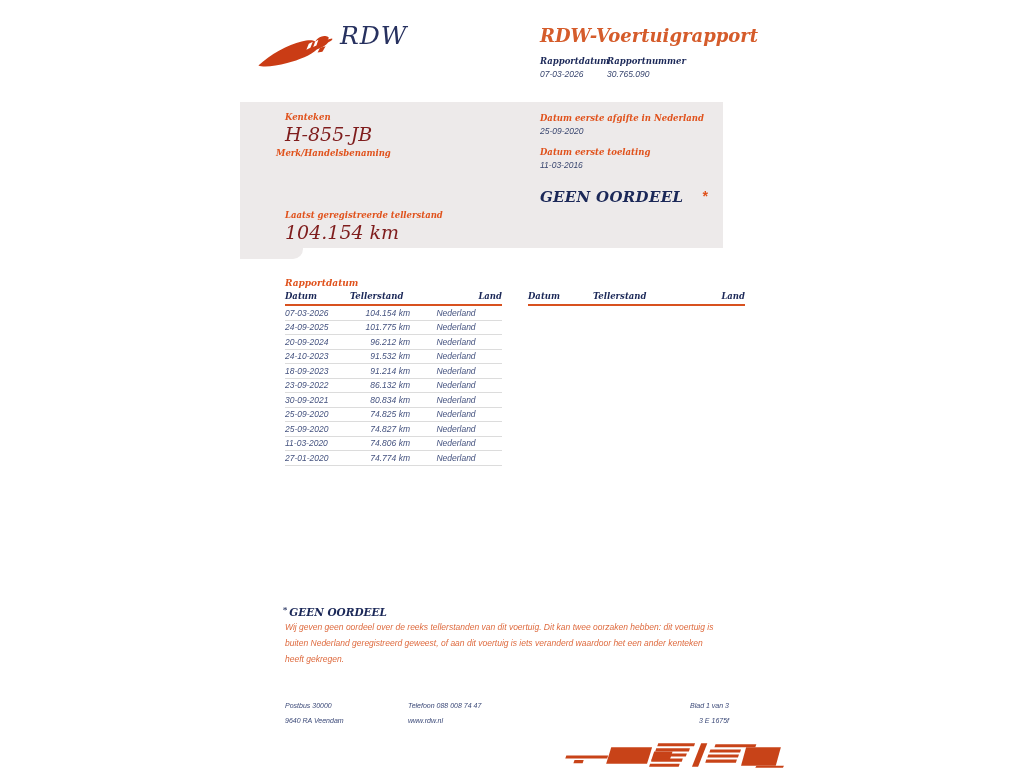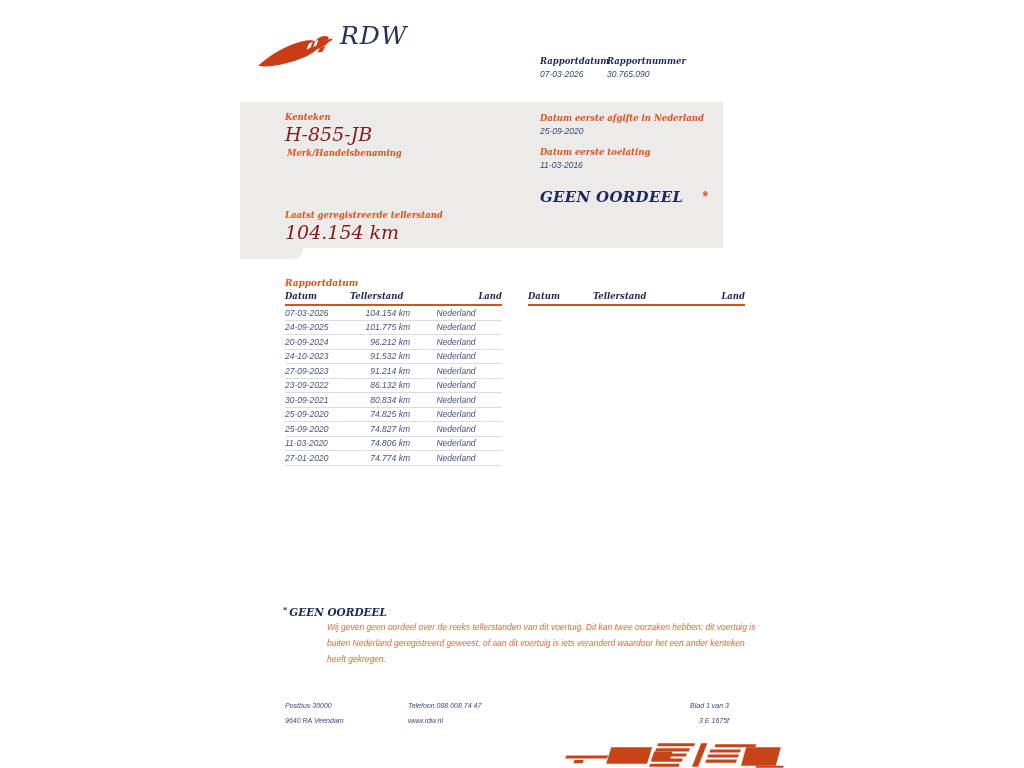--- a/index.html
+++ b/index.html
@@ -23,21 +23,21 @@
                  background:#edeaea; }
   .summary-box::after { content:""; position:absolute; left:0; top:146px; width:63px;
                  height:11px; background:#edeaea; border-radius:0 0 10px 0; }
   .fld-label { position:absolute; font-family:"DejaVu Serif", serif; font-weight:bold;
                font-size:8.5px; color:#e0521c; }
   .fld-value-lg { position:absolute; font-family:"DejaVu Serif", serif; font-size:19px;
                   color:#7f1d1d; }
   .fld-value-sm { position:absolute; font-size:8.5px; color:#39466f; }
   .lbl-kenteken { left:285px; top:112px; }
   .val-kenteken { left:285px; top:123px; }
-  .lbl-merk     { left:287px; top:148px; }
+  .lbl-merk     { left:276px; top:148px; }
   .val-merk     { left:285px; top:158px; width:185px; line-height:19px; }
   .lbl-teller   { left:285px; top:210px; }
   .val-teller   { left:285px; top:221px; }
   .lbl-afgifte  { left:540px; top:113px; }
   .val-afgifte  { left:540px; top:126px; }
   .lbl-toelating{ left:540px; top:147px; }
   .val-toelating{ left:540px; top:160px; }
   .oordeel      { position:absolute; left:540px; top:188px; font-family:"DejaVu Serif", serif;
                   font-weight:bold; font-size:15px; color:#1b2858; letter-spacing:.3px; }
   .oordeel-star { position:absolute; left:702px; top:188px; font-size:14px; font-weight:bold;
@@ -55,21 +55,21 @@
   .trow { display:flex; align-items:center; height:14.5px; border-bottom:1px solid #dcdcdc;
           font-size:8.5px; color:#44527f; }
   .c-datum { width:65px; } .c-teller { width:60px; text-align:right; }
   .c-land { flex:1; text-align:center; }
 
   
   .fn-title { position:absolute; left:283px; top:604px; font-family:"DejaVu Serif", serif;
               font-weight:bold; font-size:10.5px; color:#1b2858; }
   .fn-marker { font-size:8px; vertical-align:4px; margin-right:2px; }
   .fn-body { position:absolute; left:285px; top:619px; width:437px; font-size:8.5px;
-             line-height:16px; color:#de6a3e;margin-left:42px; }
+             line-height:16px; color:#de6a3e; }
 
   
   .foot { position:absolute; font-size:7px; color:#3a4877; }
   .f-l1 { left:285px; top:702px; } .f-l2 { left:285px; top:717px; }
   .f-m1 { left:408px; top:702px; } .f-m2 { left:408px; top:717px; }
   .f-r1 { right:295px; top:702px; text-align:right; }
   .f-r2 { right:295px; top:717px; text-align:right; }
 
   
   .bottom-art { position:absolute; left:552px; top:741px; width:235px; height:27px; }
@@ -82,20 +82,21 @@
   <svg class="logo-mark" viewBox="0 0 100 62">
     <path fill="#ca3c15" d="M3,54 C18,40 40,28 57,24 C65,22 71,22 74,24 C77,19 83,16 88,17.5
       C91,18 92,20 89.5,21.5 L95,20.5 C96.5,21.5 94,24 90.5,25 C87.5,29 82,32 76,34
       C69,41 54,47 39,51 C24,55 9,56.5 3,54 Z"></path>
     <path fill="#ffffff" d="M66,27 L71,24.5 L68,32 L63,34.5 Z"></path>
     <path fill="#ffffff" d="M74,24 L78,22 L75.5,29 L71.5,31 Z"></path>
     <path fill="#ca3c15" d="M80,32 L87,30 L83,37 L77,38 Z"></path>
   </svg>
   <div class="logo-text">RDW</div>
 
+  <div class="doc-title">RDW-Voertuigrapport</div>
   <div class="meta-label ml1">Rapportdatum</div>
   <div class="meta-label ml2">Rapportnummer</div>
   <div class="meta-value mv1">07-03-2026</div>
   <div class="meta-value mv2">30.765.090</div>
 
   <div class="summary-box"></div>
   <div class="fld-label lbl-kenteken">Kenteken</div>
   <div class="fld-value-lg val-kenteken">H-855-JB</div>
   <div class="fld-label lbl-merk">Merk/Handelsbenaming</div>
   <div class="fld-label lbl-teller">Laatst geregistreerde tellerstand</div>
@@ -130,21 +131,21 @@
             <span class="c-datum">20-09-2024</span>
             <span class="c-teller">96.212 km</span>
             <span class="c-land">Nederland</span>
           </div>
           <div class="trow">
             <span class="c-datum">24-10-2023</span>
             <span class="c-teller">91.532 km</span>
             <span class="c-land">Nederland</span>
           </div>
           <div class="trow">
-            <span class="c-datum">27-09-2023</span>
+            <span class="c-datum">18-09-2023</span>
             <span class="c-teller">91.214 km</span>
             <span class="c-land">Nederland</span>
           </div>
           <div class="trow">
             <span class="c-datum">23-09-2022</span>
             <span class="c-teller">86.132 km</span>
             <span class="c-land">Nederland</span>
           </div>
           <div class="trow">
             <span class="c-datum">30-09-2021</span>

